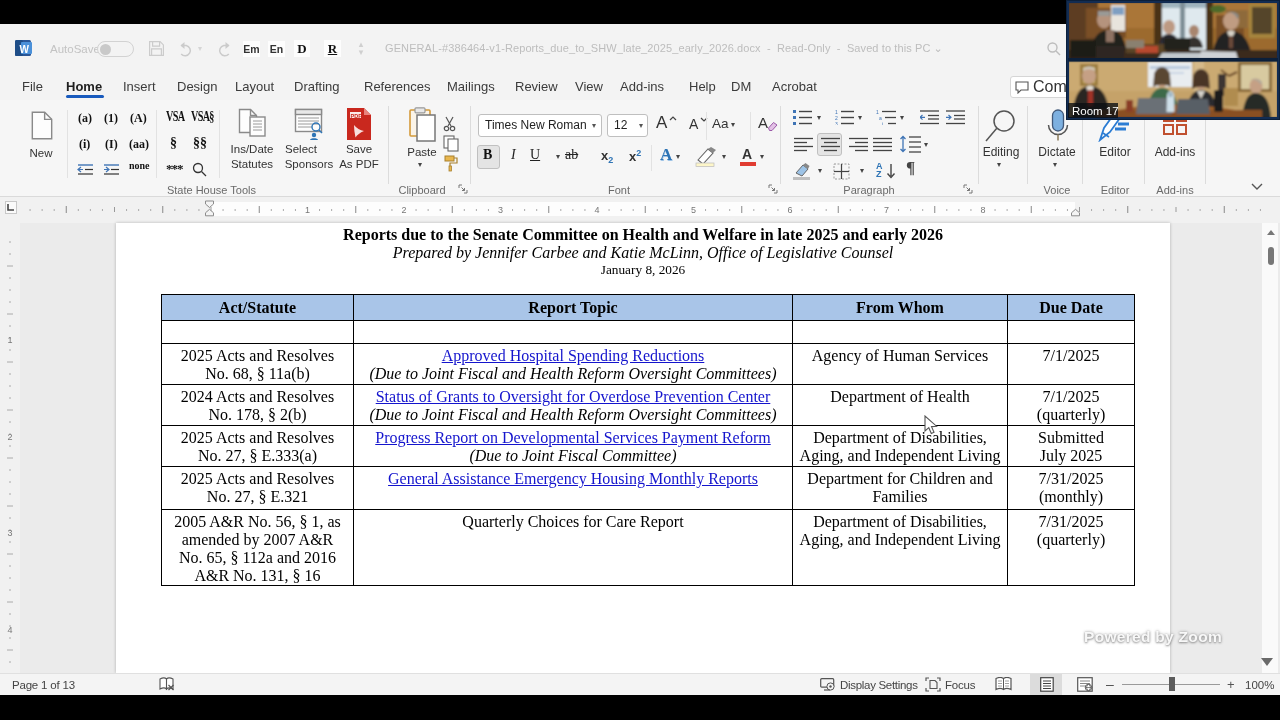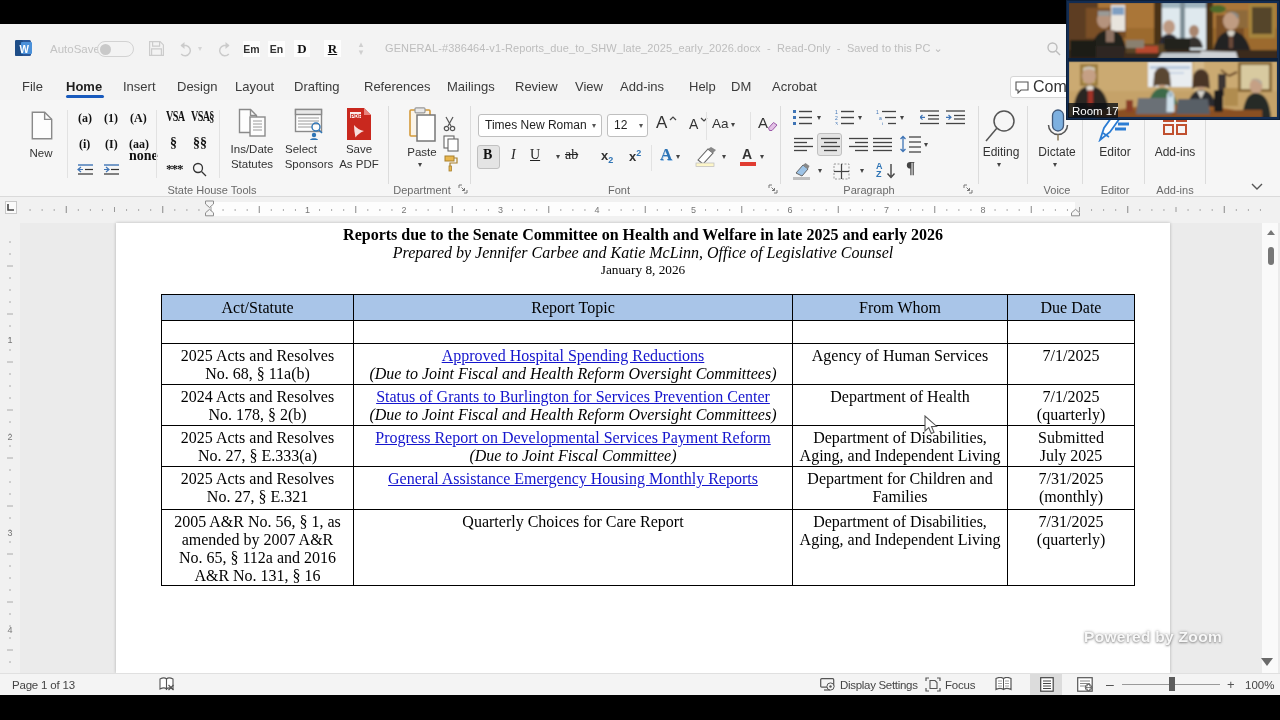--- a/index.html
+++ b/index.html
@@ -112,21 +112,21 @@
   <path d="M1 6.5 h5 M4 4 l-3 2.5 3 2.5" stroke="#3f74b5" stroke-width="1.2" fill="none"></path>
   <line x1="8" y1="6.5" x2="16" y2="6.5" stroke="#333" stroke-width="1.2"></line>
   <line x1="1" y1="11" x2="16" y2="11" stroke="#333" stroke-width="1.2"></line>
 </svg>
 <svg class="abs" style="left:103px;top:163px;" width="17" height="13" viewBox="0 0 17 13">
   <line x1="1" y1="2" x2="16" y2="2" stroke="#3f74b5" stroke-width="1.4"></line>
   <path d="M1 6.5 h5 M3 4 l3 2.5 -3 2.5" stroke="#3f74b5" stroke-width="1.2" fill="none"></path>
   <line x1="8" y1="6.5" x2="16" y2="6.5" stroke="#333" stroke-width="1.2"></line>
   <line x1="1" y1="11" x2="16" y2="11" stroke="#333" stroke-width="1.2"></line>
 </svg>
-<div class="abs serif" style="left:129px;top:148px;font-size:14px;font-weight:bold;color:#111;">none</div>
+<div class="abs serif" style="left:129px;top:160px;font-size:10px;font-weight:bold;color:#111;">none</div>
 <div class="msep" style="left:156px;"></div>
 <div class="abs serif" style="left:166px;top:108px;font-size:15px;font-weight:bold;color:#111;transform:scaleX(0.68);transform-origin:left;letter-spacing:-1px;">VSA</div>
 <div class="abs serif" style="left:191px;top:108px;font-size:15px;font-weight:bold;color:#111;transform:scaleX(0.68);transform-origin:left;letter-spacing:-1px;">VSA§</div>
 <div class="abs serif" style="left:170px;top:135px;font-size:14px;font-weight:bold;color:#111;">§</div>
 <div class="abs serif" style="left:193px;top:135px;font-size:14px;font-weight:bold;color:#111;">§§</div>
 <div class="abs serif" style="left:166px;top:161px;font-size:13px;font-weight:bold;color:#111;letter-spacing:-1px;">***</div>
 <svg class="abs" style="left:192px;top:162px;" width="15" height="15" viewBox="0 0 15 15">
   <circle cx="6" cy="6" r="4.5" fill="none" stroke="#333" stroke-width="1.3"></circle>
   <line x1="9.5" y1="9.5" x2="14" y2="14" stroke="#333" stroke-width="1.3"></line>
 </svg>
@@ -162,21 +162,21 @@
 <div class="biglabel" style="left:280px;top:158px;width:58px;">Sponsors</div>
 <svg class="abs" style="left:345px;top:107px;" width="28" height="34" viewBox="0 0 28 34">
   <path d="M2 1 h17 l7 7 v25 h-24 z" fill="#c9281e"></path>
   <path d="M19 1 l7 7 h-7 z" fill="#e8837c"></path>
   <rect x="5" y="5" width="11" height="6" fill="#fff" opacity="0.9"></rect>
   <text x="5.5" y="10.5" font-size="5.5" font-weight="bold" fill="#c9281e" font-family="Liberation Sans">PDF</text>
   <path d="M9 18 q4 5 10 6 q-6 2.5 -8.5 6.5 q-1.5-6-1.5-12.5z" fill="#fff" opacity="0.85"></path>
 </svg>
 <div class="biglabel" style="left:336px;top:143px;width:46px;">Save</div>
 <div class="biglabel" style="left:336px;top:158px;width:46px;">As PDF</div>
-<div class="glabel" style="left:152px;width:120px;">State House Tools</div>
+<div class="glabel" style="left:136px;width:120px;text-align:right;">State House Tools</div>
 <div class="vsep" style="left:388px;"></div>
 
 <svg class="abs" style="left:408px;top:107px;" width="28" height="36" viewBox="0 0 28 36">
   <rect x="2" y="3" width="20" height="26" rx="1" fill="#fbf4e8" stroke="#d49a3a" stroke-width="1.6"></rect>
   <rect x="7" y="0.8" width="10" height="5" rx="1" fill="#e8e8e8" stroke="#999" stroke-width="1.2"></rect>
   <rect x="9" y="8" width="18" height="26" fill="#ffffff" stroke="#777" stroke-width="1.5"></rect>
 </svg>
 <div class="biglabel" style="left:398px;top:146px;width:48px;">Paste</div>
 <div class="chev" style="left:418px;top:160px;">▾</div>
 <svg class="abs" style="left:443px;top:116px;" width="16" height="16" viewBox="0 0 16 16">
@@ -186,21 +186,21 @@
 </svg>
 <svg class="abs" style="left:443px;top:135px;" width="16" height="17" viewBox="0 0 16 17">
   <rect x="1" y="1" width="10" height="12" fill="#fff" stroke="#666" stroke-width="1.1"></rect>
   <rect x="5" y="4" width="10" height="12" fill="#fff" stroke="#666" stroke-width="1.1"></rect>
 </svg>
 <svg class="abs" style="left:443px;top:155px;" width="16" height="17" viewBox="0 0 16 17">
   <rect x="2" y="1" width="9" height="5" fill="#e9b64d" stroke="#a8802e" stroke-width="1"></rect>
   <path d="M11 3 h3 v5 h-7 v3" fill="none" stroke="#a8802e" stroke-width="1.2"></path>
   <rect x="6" y="11" width="2.5" height="5" fill="#e9b64d" stroke="#a8802e" stroke-width="0.8"></rect>
 </svg>
-<div class="glabel" style="left:392px;width:60px;">Department</div>
+<div class="glabel" style="left:392px;width:60px;">Clipboard</div>
 <svg class="launcher" style="left:458px;top:184px;" viewBox="0 0 10 10">
   <path d="M1 1 v3 M1 1 h3 M9 9 v-3 M9 9 h-3 M3.5 3.5 l3 3 M6.5 4 v2.5 h-2.5" stroke="#777" stroke-width="1" fill="none"></path>
 </svg>
 <div class="vsep" style="left:470px;"></div>
 
 <div class="abs" style="left:478px;top:114px;width:124px;height:23px;background:#fff;border:1px solid #bfbfbf;border-radius:3px;font-size:12px;color:#222;line-height:21px;padding-left:6px;">Times New Roman <span style="position:absolute;right:5px;font-size:8px;color:#555;">▾</span></div>
 <div class="abs" style="left:607px;top:114px;width:41px;height:23px;background:#fff;border:1px solid #bfbfbf;border-radius:3px;font-size:12px;color:#222;line-height:21px;padding-left:6px;">12 <span style="position:absolute;right:4px;font-size:8px;color:#555;">▾</span></div>
 <div class="abs" style="left:656px;top:113px;font-size:17px;color:#333;">A</div>
 <svg class="abs" style="left:669px;top:116px;" width="8" height="5" viewBox="0 0 8 5">
     <path d="M1 4 L4 1 L7 4" stroke="#444" stroke-width="1.2" fill="none"></path>
@@ -575,21 +575,21 @@
 
 <div class="abs" style="left:116px;top:223px;width:1054px;height:450px;background:#fff;box-shadow:0 0 3px rgba(0,0,0,0.25);"></div>
 
 <div class="abs serif" style="left:116px;top:226px;width:1054px;text-align:center;font-size:16px;font-weight:bold;color:#000;">Reports due to the Senate Committee on Health and Welfare in late 2025 and early 2026</div>
 <div class="abs serif" style="left:116px;top:244px;width:1054px;text-align:center;font-size:16px;font-style:italic;color:#000;">Prepared by Jennifer Carbee and Katie McLinn, Office of Legislative Counsel</div>
 <div class="abs serif" style="left:116px;top:262px;width:1054px;text-align:center;font-size:13.3px;color:#000;">January 8, 2026</div>
 
 <style>
   #doctable { position:absolute; left:161px; top:294px; border-collapse:collapse; table-layout:fixed; font-family:"Liberation Serif",serif; font-size:16px; color:#000; }
   #doctable td { border:1px solid #000; vertical-align:top; text-align:center; padding:3px 4px 0 4px; line-height:18px; overflow:hidden; }
-  #doctable .hdr td { background:#a9c5e8; font-weight:normal; padding-top:4px; }
+  #doctable .hdr td { background:#a9c5e8; font-weight:bold; padding-top:4px; }
   #doctable a { color:#1414cd; text-decoration:underline; }
   #doctable .it { font-style:italic; }
 </style>
 <table id="doctable">
   <colgroup>
       <col style="width:192px">
       <col style="width:439px">
       <col style="width:215px">
       <col style="width:127px">
     </colgroup>
@@ -607,21 +607,21 @@
         <td></td>
       </tr>
   <tr style="height:41px;">
         <td>2025 Acts and Resolves<br>No. 68, § 11a(b)</td>
         <td><a>Approved Hospital Spending Reductions</a><br><span class="it">(Due to Joint Fiscal and Health Reform Oversight Committees)</span></td>
         <td>Agency of Human Services</td>
         <td>7/1/2025</td>
       </tr>
   <tr style="height:41px;">
         <td>2024 Acts and Resolves<br>No. 178, § 2(b)</td>
-        <td><a>Status of Grants to Burlington for Services Prevention Center</a><br><span class="it">(Due to Joint Fiscal and Health Reform Oversight Committees)</span></td>
+        <td><a>Status of Grants to Oversight for Overdose Prevention Center</a><br><span class="it">(Due to Joint Fiscal and Health Reform Oversight Committees)</span></td>
         <td>Department of Health</td>
         <td>7/1/2025<br>(quarterly)</td>
       </tr>
   <tr style="height:41px;">
         <td>2025 Acts and Resolves<br>No. 27, § E.333(a)</td>
         <td><a>Progress Report on Developmental Services Payment Reform</a><br><span class="it">(Due to Joint Fiscal Committee)</span></td>
         <td>Department of Disabilities,<br>Aging, and Independent Living</td>
         <td>Submitted<br>July 2025</td>
       </tr>
   <tr style="height:43px;">

